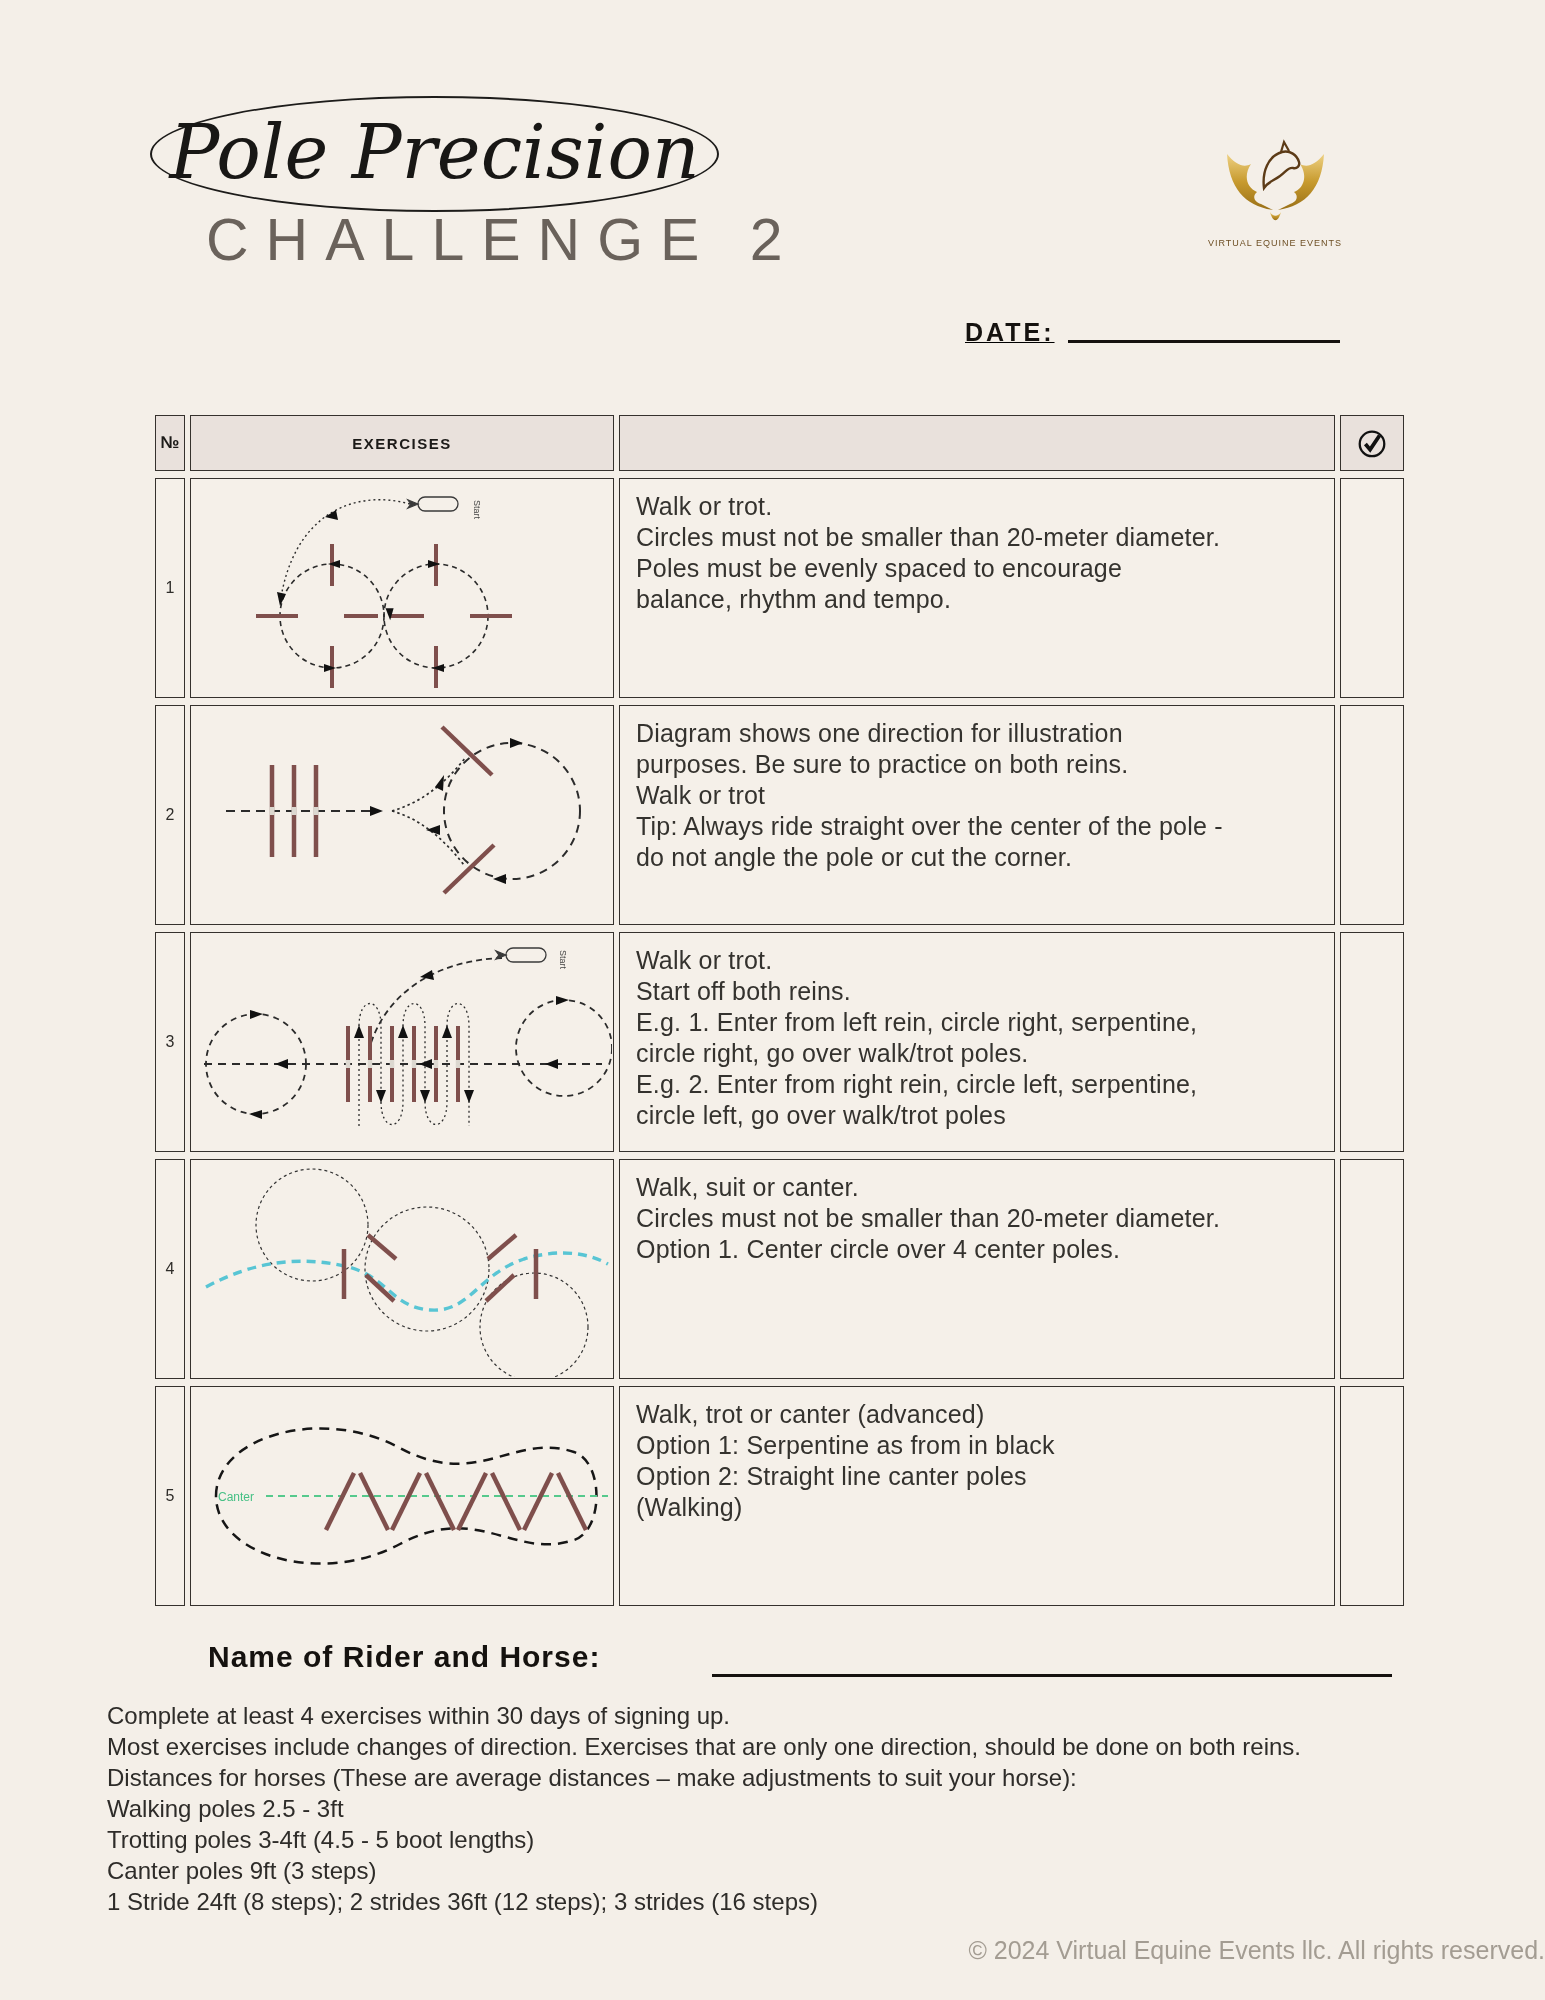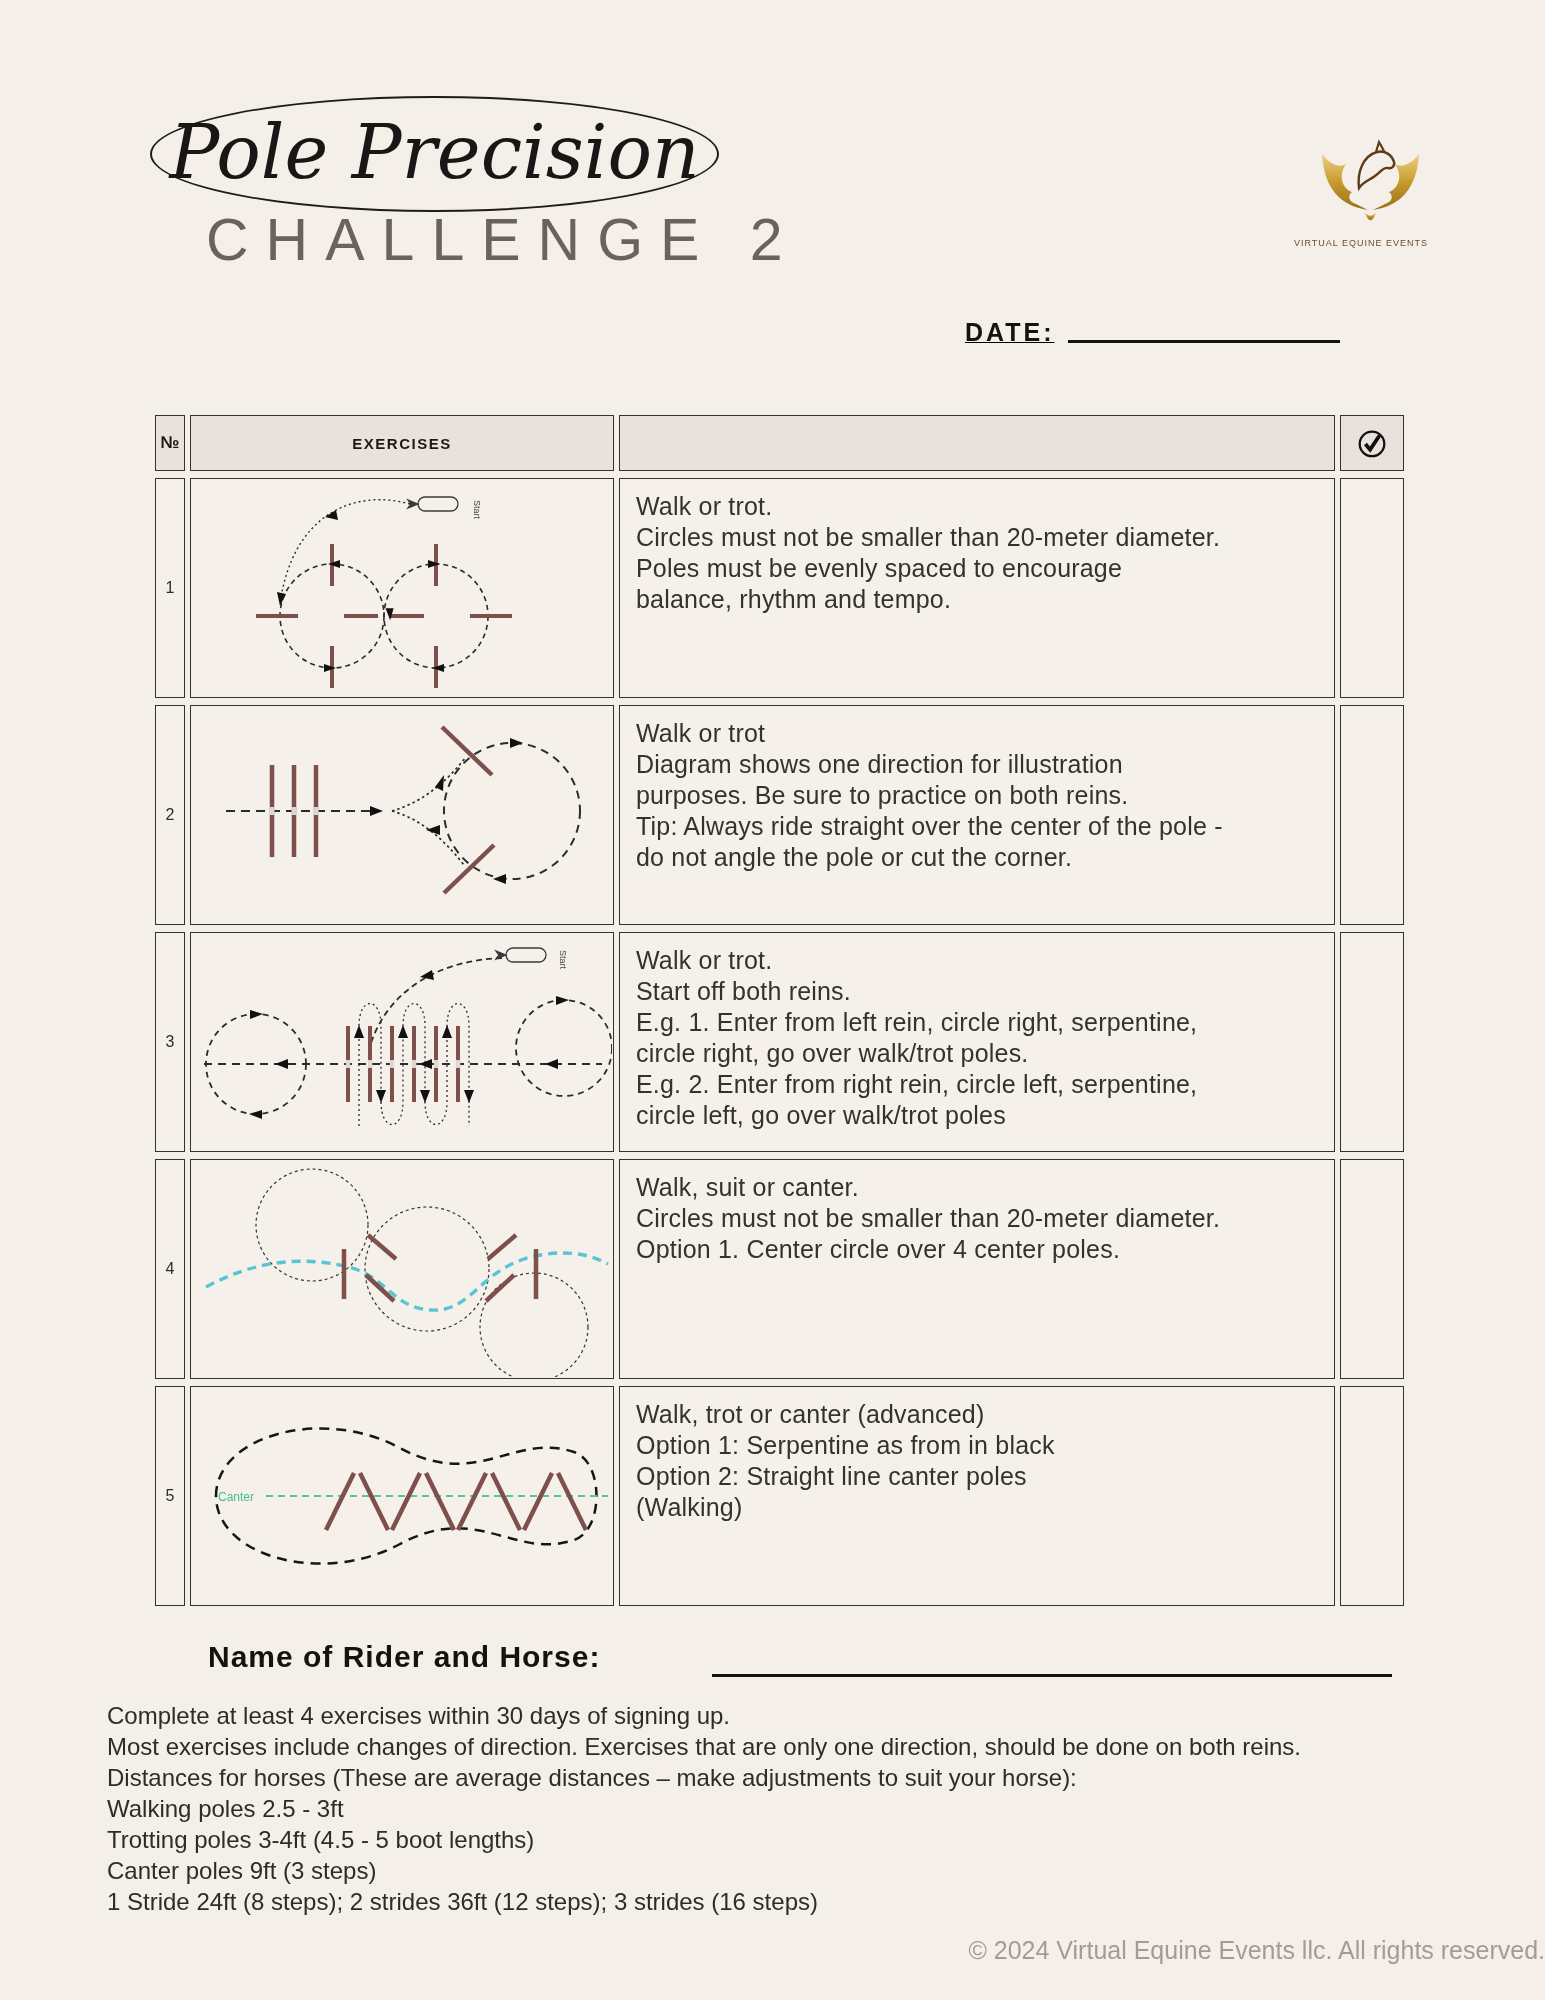--- a/index.html
+++ b/index.html
@@ -2,21 +2,21 @@
 <html><head>
 <meta charset="utf-8">
 <style>
   html,body{margin:0;padding:0;}
   .page{position:relative;width:1545px;height:2000px;background:#f4efe8;font-family:"Liberation Sans",sans-serif;overflow:hidden;}
 
   
   .title-ellipse{position:absolute;left:150px;top:96px;width:565px;height:112px;border:2.5px solid #1d1c1a;border-radius:50%;display:flex;align-items:center;justify-content:center;}
   .title-script{font-family:"DejaVu Serif",serif;font-style:italic;font-size:74px;color:#181715;white-space:nowrap;transform:translateY(-2px);}
   .subtitle{position:absolute;left:206px;top:206px;font-size:59px;letter-spacing:17px;color:#6a625b;}
-  .logo{position:absolute;left:1278px;top:132px;width:150px;text-align:right;}
+  .logo{position:absolute;left:1200px;top:132px;width:150px;text-align:center;}
   .logo-brand{margin-top:2px;font-size:9px;letter-spacing:1px;color:#6d4f24;}
   .date-row{position:absolute;left:965px;top:318px;text-decoration:underline;}
   .date-label{font-size:25px;font-weight:bold;letter-spacing:3px;color:#15120f;}
   .date-line{position:absolute;left:1068px;top:340px;width:272px;height:3px;background:#15120f;}
 
   
   .sheet-table{position:absolute;left:155px;top:415px;display:grid;grid-template-columns:30px 424px 716px 64px;grid-template-rows:56px repeat(5,220px);gap:7px 5px;}
   .cell{background:#f5f0e9;border:1.6px solid #35312d;box-sizing:border-box;}
   .cell.head{background:#e9e1dc;display:flex;align-items:center;justify-content:center;}
   .num-head{font-size:17px;font-weight:bold;color:#1c1a18;}
@@ -147,22 +147,22 @@
         <g fill="#111">
           <path d="M178,99 L178,109 L191,104 Z"></path>
           <path d="M243,80 L251,84 L252,68 Z"></path>
           <path d="M248,118 L248,128 L234,123 Z"></path>
           <path d="M318,31 L318,41 L331,36 Z"></path>
           <path d="M314,167 L314,177 L301,172 Z"></path>
         </g>
       </svg>
     </div>
     <div class="cell desc-cell">
+      <div>Diagram shows one direction for illustration purposes. Be sure to practice on both reins.</div>
       <div>Walk or trot</div>
-      <div>Diagram shows one direction for illustration purposes. Be sure to practice on both reins.</div>
       <div>Tip: Always ride straight over the center of the pole - do not angle the pole or cut the corner.</div>
     </div>
     <div class="cell check-cell"></div>
 
     <div class="cell num-cell">3</div>
     <div class="cell diagram-cell">
       <svg width="420" height="216" viewBox="0 0 420 216">
         <g stroke="#2b2b2b" fill="none">
           <line x1="12" y1="130" x2="410" y2="130" stroke-width="2.2" stroke-dasharray="8 6"></line>
           <circle cx="64" cy="130" r="50" stroke-width="1.8" stroke-dasharray="6 5"></circle>

